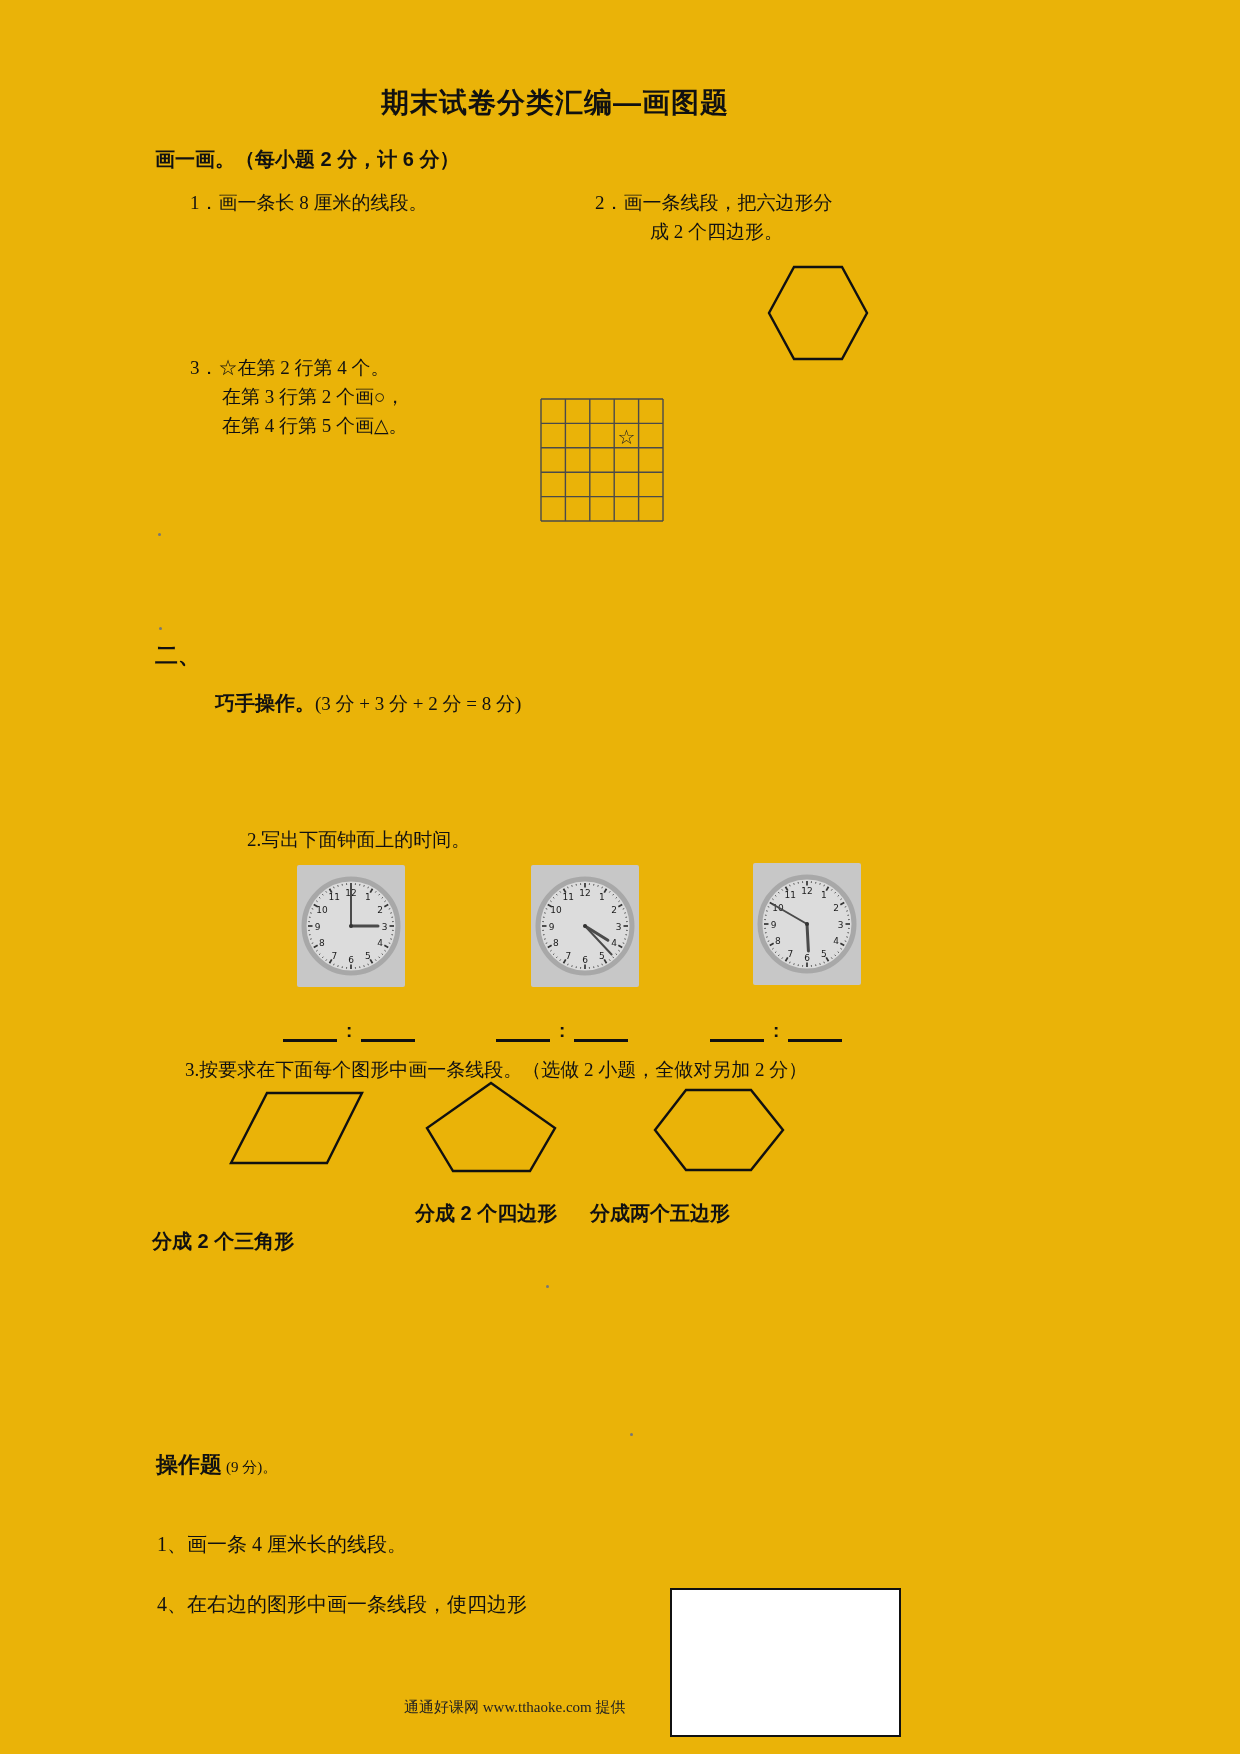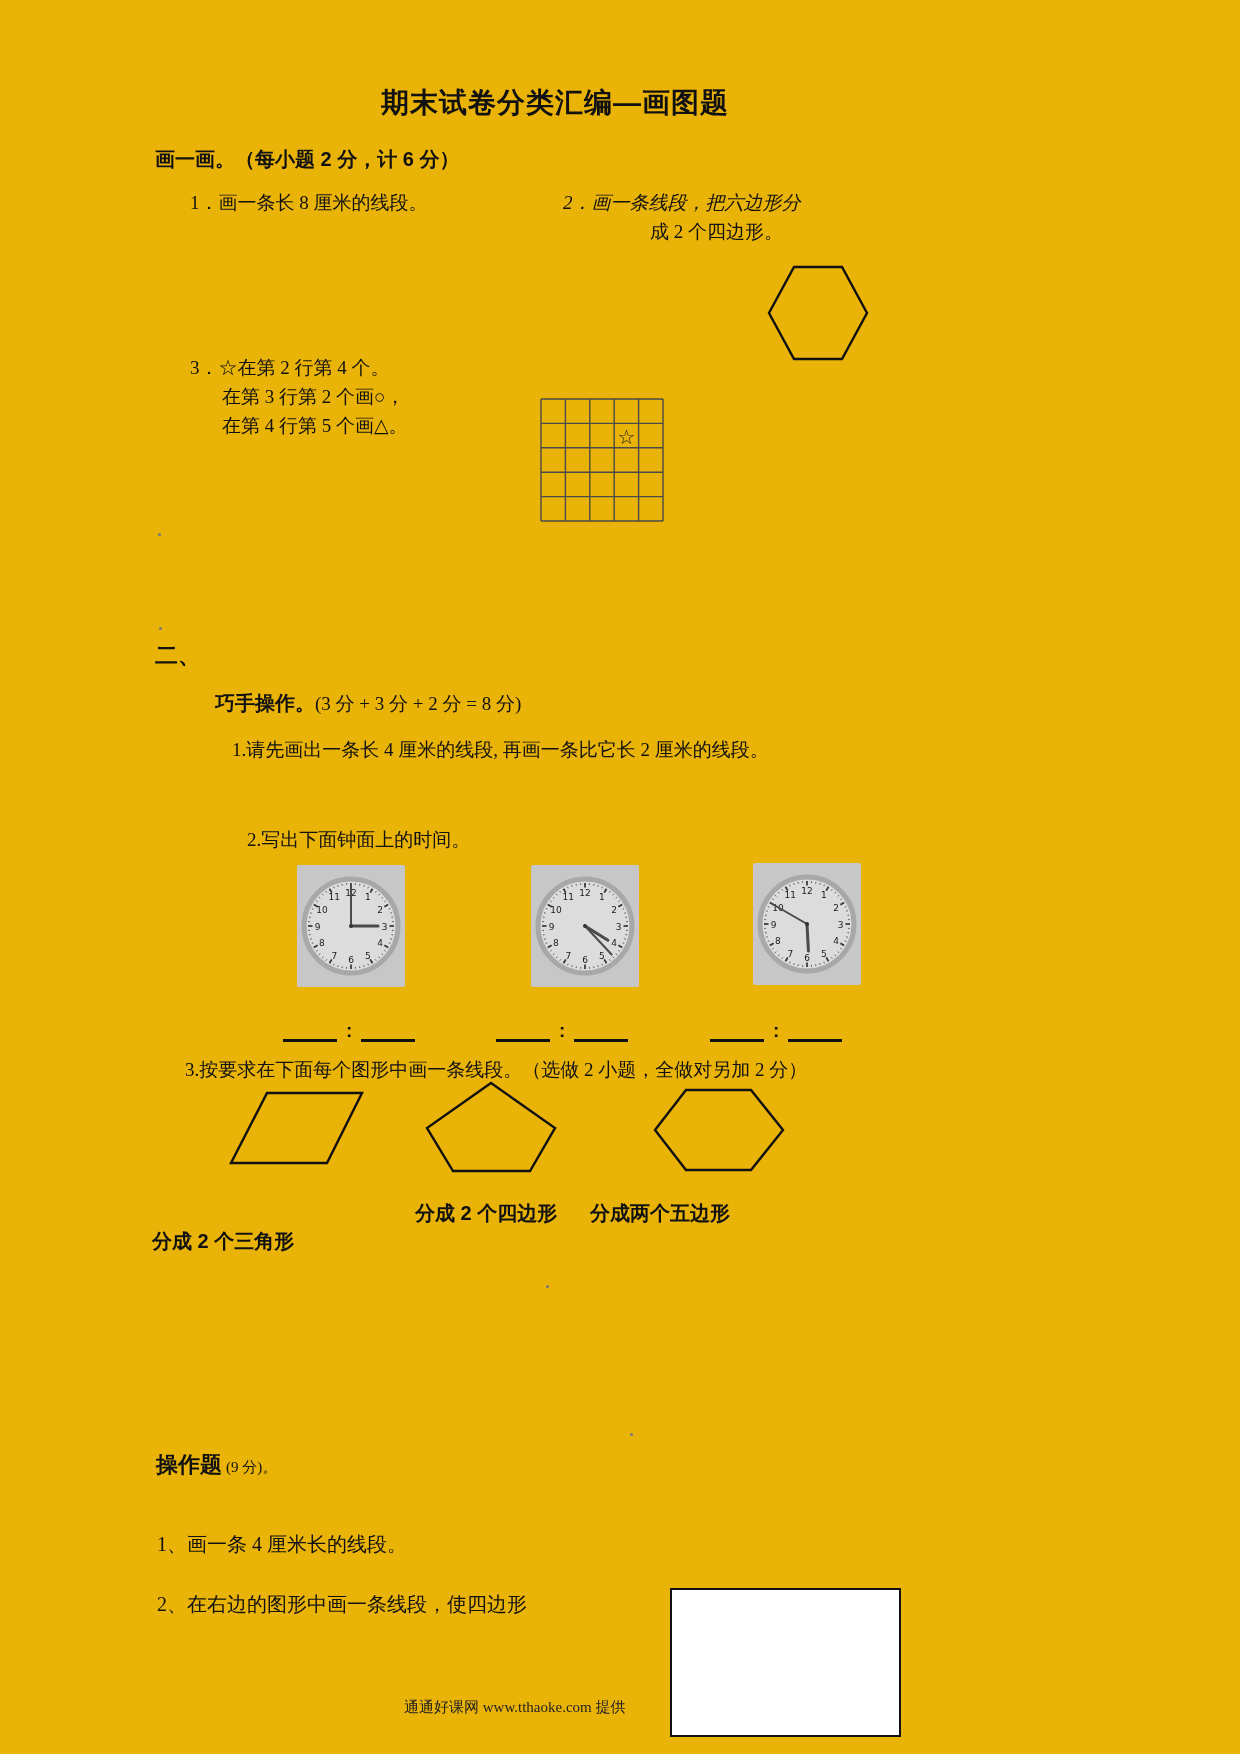--- a/index.html
+++ b/index.html
@@ -23,21 +23,21 @@
 <body>
 
 <div class="page">
 
   <div class="abs hdr title" style="left:155px;top:84px;width:800px;text-align:center;">期末试卷分类汇编—画图题</div>
 
   <div class="abs hdr" style="left:155px;top:146px;font-size:20px;">画一画。（每小题 2 分，计 6 分）</div>
 
   <div class="abs body19" style="left:190px;top:190px;">1．画一条长 8 厘米的线段。</div>
 
-  <div class="abs body19" style="left:563px;top:190px;font-style:italic;">2．画一条线段，把六边形分</div>
+  <div class="abs body19" style="left:595px;top:190px;">2．画一条线段，把六边形分</div>
   <div class="abs body19" style="left:650px;top:219px;">成 2 个四边形。</div>
 
   <div class="abs shape" style="left:766px;top:264px;">
     <svg width="104" height="98" viewBox="0 0 104 98">
       <polygon points="28,3 76,3 101,49 76,95 28,95 3,49" fill="none" stroke="#111" stroke-width="2.4"></polygon>
     </svg>
   </div>
 
   <div class="abs body19" style="left:190px;top:355px;">3．☆在第 2 行第 4 个。</div>
   <div class="abs body19" style="left:222px;top:384px;">在第 3 行第 2 个画○，</div>
@@ -63,21 +63,20 @@
   <div class="dot" style="left:159px;top:627px;width:3px;height:3px;"></div>
   <div class="dot" style="left:546px;top:1285px;width:3px;height:3px;"></div>
   <div class="dot" style="left:630px;top:1433px;width:3px;height:3px;"></div>
 
   <div class="abs" style="left:155px;top:640px;font-size:23px;font-weight:bold;">二、</div>
 
   <div class="abs body19" style="left:215px;top:690px;">
     <span class="hdr" style="font-size:20px;">巧手操作。</span><span>(3 分 + 3 分 + 2 分 = 8 分)</span>
   </div>
 
-  <div class="abs body19" style="left:232px;top:737px;">1.请先画出一条长 4 厘米的线段, 再画一条比它长 2 厘米的线段。</div>
 
   <div class="abs body19" style="left:247px;top:827px;">2.写出下面钟面上的时间。</div>
 
   <div class="clockbox" style="left: 297px; top: 865px; background: rgb(199, 199, 199);"><svg width="108" height="122" viewBox="0 0 108 122">
         <circle cx="54" cy="61" r="47" fill="#dcdcdc" stroke="#a8a8a8" stroke-width="5"></circle>
         <line x1="54" y1="18" x2="54" y2="22.5" stroke="#333" stroke-width="1.7"></line>
         <line x1="58.4947239205091" y1="18.23555849916425" x2="58.31702553295409" y2="19.926245721290314" stroke="#333" stroke-width="0.8"></line>
         <line x1="62.94020270516365" y1="18.939653168446355" x2="62.58675283077346" y2="20.60250408969383" stroke="#333" stroke-width="0.8"></line>
         <line x1="67.28773075812273" y1="20.1045697993084" x2="66.76240186768533" y2="21.721365877010165" stroke="#333" stroke-width="0.8"></line>
         <line x1="71.48967565225941" y1="21.717545321368164" x2="70.79822335903054" y2="23.270572599360584" stroke="#333" stroke-width="0.8"></line>
@@ -341,19 +340,19 @@
   <div class="abs hdr" style="left:368px;top:1200px;font-size:20px;margin-left:47px;">分成 2 个四边形</div>
   <div class="abs hdr" style="left:590px;top:1200px;font-size:20px;">分成两个五边形</div>
 
   <div class="abs" style="left:156px;top:1450px;">
     <span class="hdr" style="font-size:22px;">操作题</span>
     <span style="font-size:15px;">(9 分)。</span>
   </div>
 
   <div class="abs body20" style="left:157px;top:1531px;">1、画一条 4 厘米长的线段。</div>
 
-  <div class="abs body20" style="left:157px;top:1591px;">2、在右边的图形中画一条线段，使四边形</div>
+  <div class="abs body20" style="left:157px;top:1591px;">4、在右边的图形中画一条线段，使四边形</div>
 
   <div class="rectframe" style="left:670px;top:1588px;width:227px;height:145px;"></div>
 
   <div class="abs" style="left:404px;top:1698px;font-size:15px;color:#222;">通通好课网  www.tthaoke.com  提供</div>
 
 </div>
 
 </body></html>

